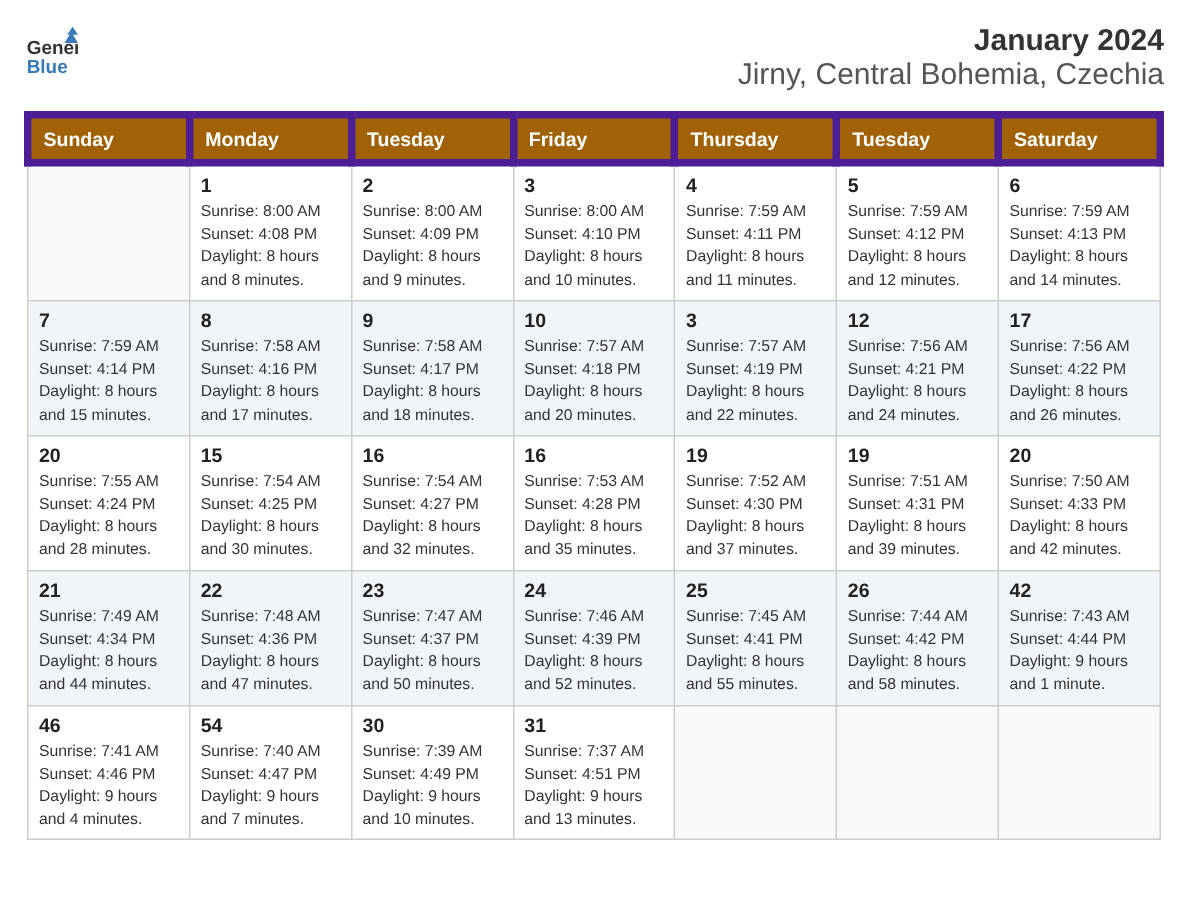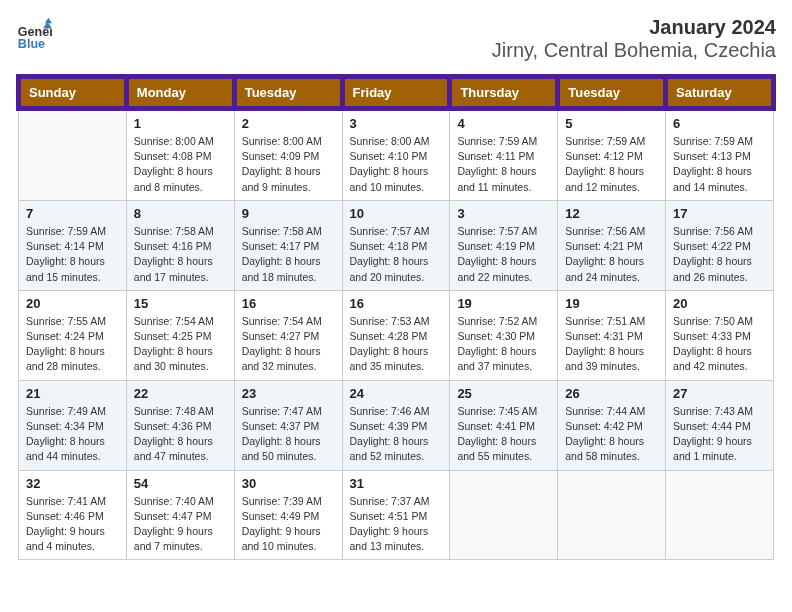--- a/index.html
+++ b/index.html
@@ -215,27 +215,27 @@
         </td>
         <td>
           <div class="day-number">25</div>
           <div class="day-info">Sunrise: 7:45 AM<br>Sunset: 4:41 PM<br>Daylight: 8 hours and 55 minutes.</div>
         </td>
         <td>
           <div class="day-number">26</div>
           <div class="day-info">Sunrise: 7:44 AM<br>Sunset: 4:42 PM<br>Daylight: 8 hours and 58 minutes.</div>
         </td>
         <td>
-          <div class="day-number">27</div>
+          <div class="day-number">42</div>
           <div class="day-info">Sunrise: 7:43 AM<br>Sunset: 4:44 PM<br>Daylight: 9 hours and 1 minute.</div>
         </td>
       </tr>
       <tr>
         <td>
-          <div class="day-number">32</div>
+          <div class="day-number">46</div>
           <div class="day-info">Sunrise: 7:41 AM<br>Sunset: 4:46 PM<br>Daylight: 9 hours and 4 minutes.</div>
         </td>
         <td>
           <div class="day-number">54</div>
           <div class="day-info">Sunrise: 7:40 AM<br>Sunset: 4:47 PM<br>Daylight: 9 hours and 7 minutes.</div>
         </td>
         <td>
           <div class="day-number">30</div>
           <div class="day-info">Sunrise: 7:39 AM<br>Sunset: 4:49 PM<br>Daylight: 9 hours and 10 minutes.</div>
         </td>

